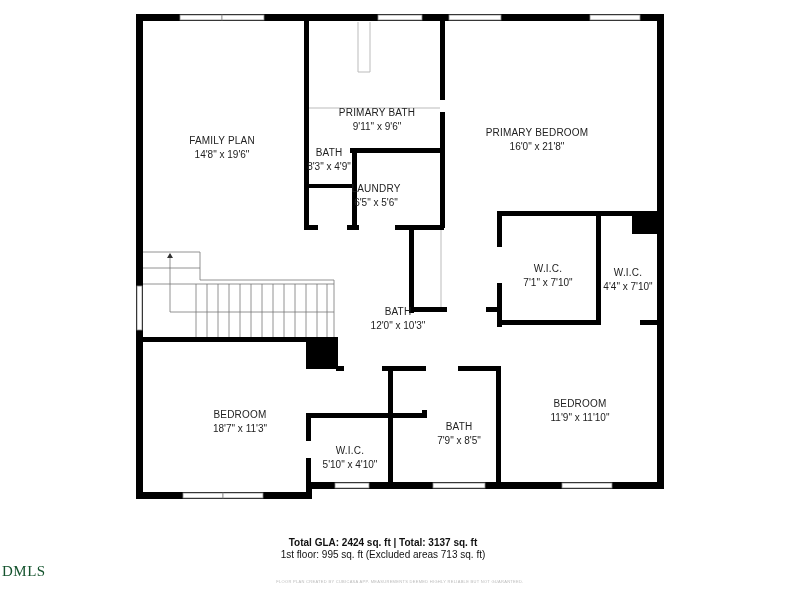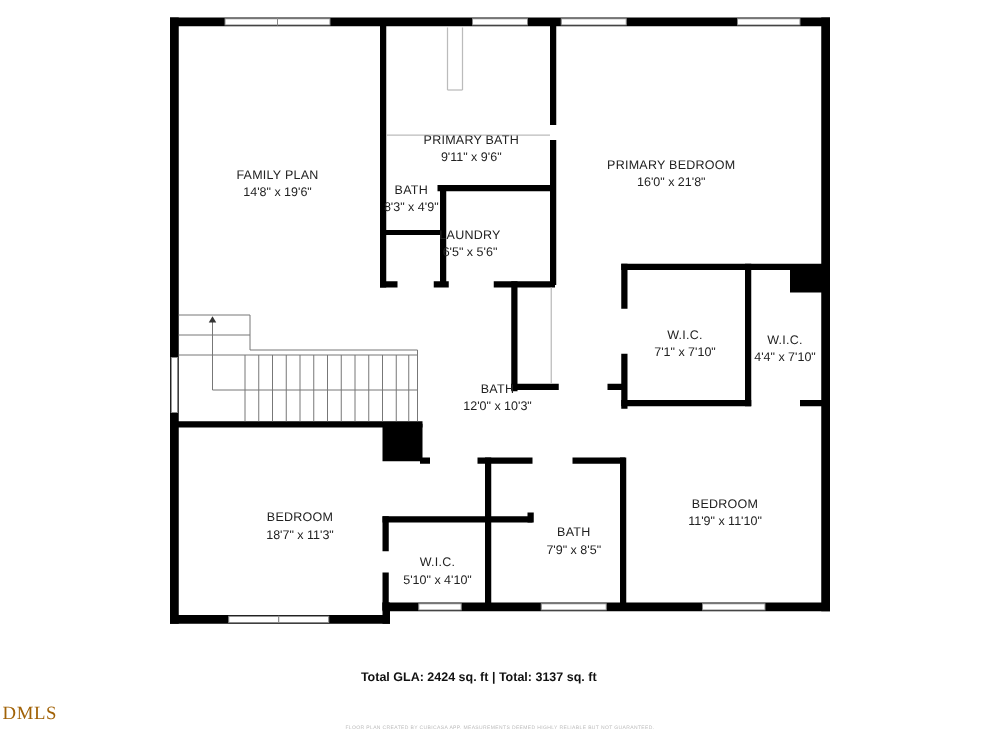--- a/index.html
+++ b/index.html
@@ -4,21 +4,21 @@
 <style>
   html, body { margin:0; padding:0; background:#ffffff; }
   body { width:800px; height:600px; position:relative; overflow:hidden; font-family:"Liberation Sans", sans-serif; color:#222; }
   #plan { position:absolute; left:0; top:0; width:800px; height:600px; }
   .room-label { position:absolute; text-align:center; font-size:10px; line-height:14px; color:#222; transform:translate(-50%,-50%); white-space:nowrap; }
   .room-label .name { display:block; letter-spacing:0.2px; }
   .room-label .dims { display:block; }
   .summary { position:absolute; left:0; width:766px; text-align:center; font-size:10px; line-height:11.5px; color:#111; }
   .summary .bold { font-weight:bold; }
   .disclaimer { position:absolute; left:0; width:800px; top:579px; text-align:center; font-size:4px; color:#bbb; letter-spacing:0.3px; }
-  .watermark { position:absolute; left:2px; top:563px; font-family:"Liberation Serif", serif; font-size:15px; color:#a16207; letter-spacing:0.5px; }
+  .watermark { position:absolute; left:2px; top:563px; font-family:"Liberation Serif", serif; font-size:15px; color:#14532d; letter-spacing:0.5px; }
 </style>
 </head>
 <body>
 
 <svg id="plan" viewBox="0 0 800 600" xmlns="http://www.w3.org/2000/svg">
   <g fill="#000">
 
     <rect x="136" y="14" width="528" height="7"></rect>
     <rect x="136" y="14" width="7" height="485"></rect>
     <rect x="657" y="14" width="7" height="475"></rect>
@@ -154,15 +154,16 @@
     <span class="dims">7'9" x 8'5"</span>
   </div>
   <div class="room-label" style="left:580px;top:411px;">
     <span class="name">BEDROOM</span>
     <span class="dims">11'9" x 11'10"</span>
   </div>
 </div>
 
 <div class="summary" style="top:537px;">
   <div class="bold">Total GLA: 2424 sq. ft | Total: 3137 sq. ft</div>
+  <div>1st floor: 995 sq. ft (Excluded areas 713 sq. ft)</div>
 </div>
 <div class="disclaimer">FLOOR PLAN CREATED BY CUBICASA APP. MEASUREMENTS DEEMED HIGHLY RELIABLE BUT NOT GUARANTEED.</div>
 <div class="watermark">DMLS</div>
 
 </body></html>

